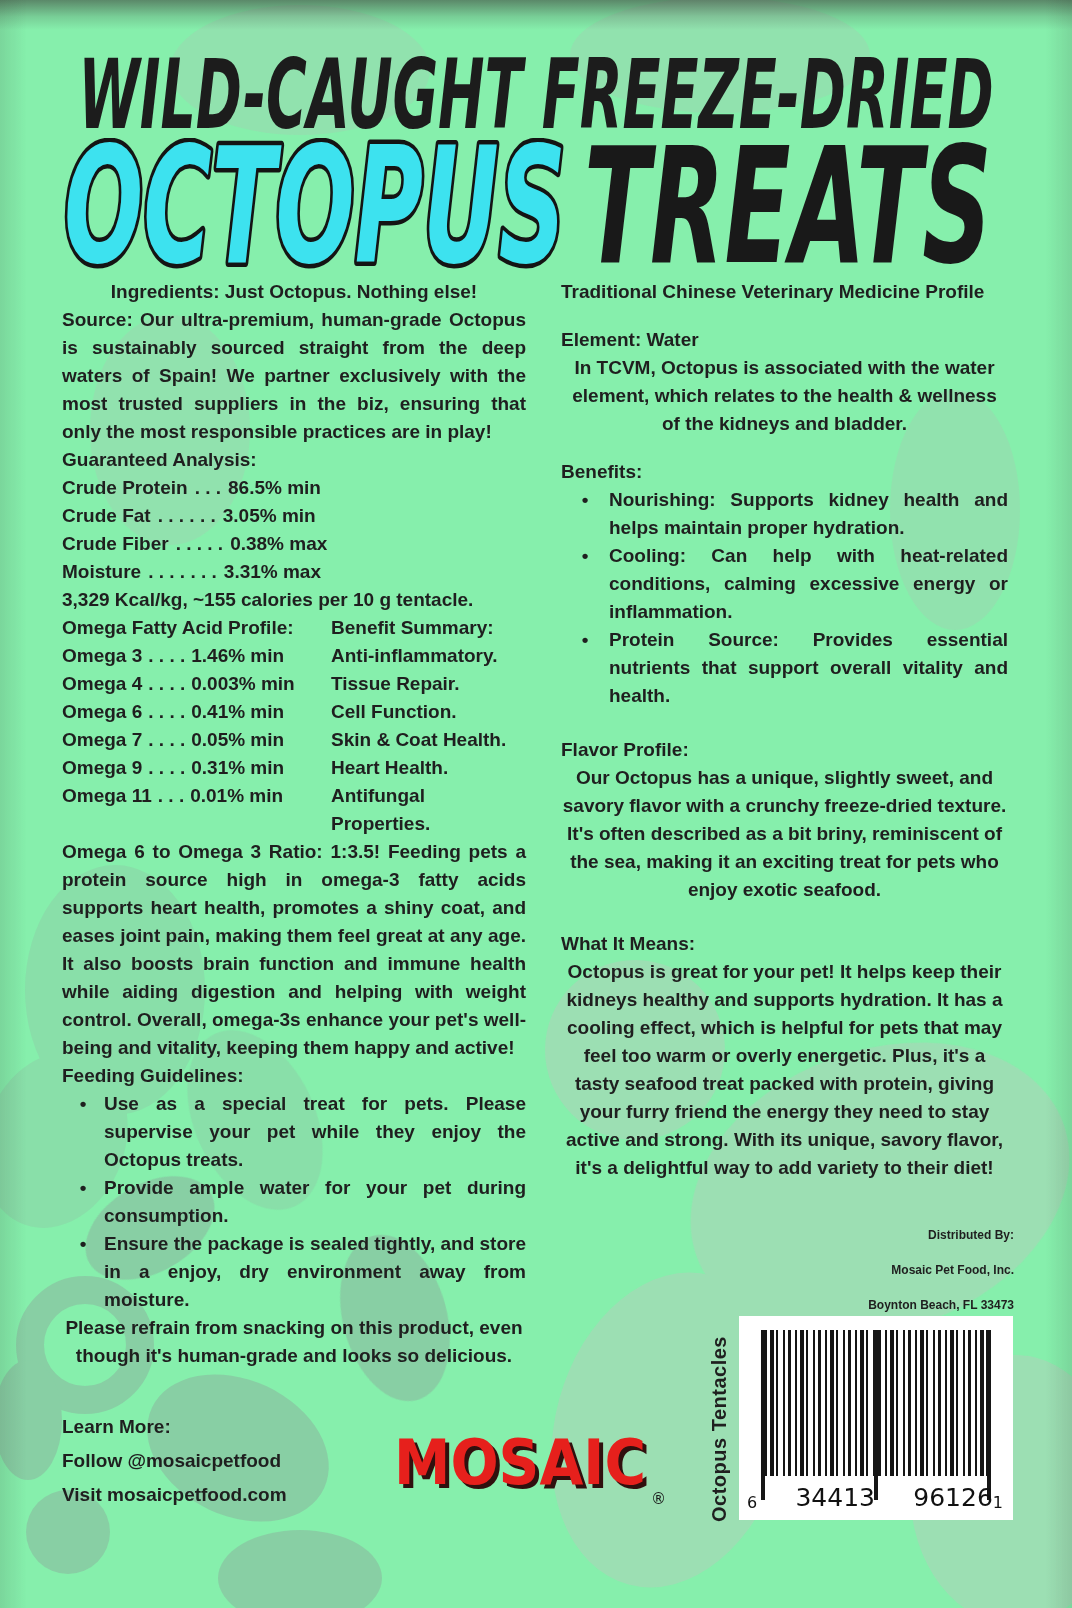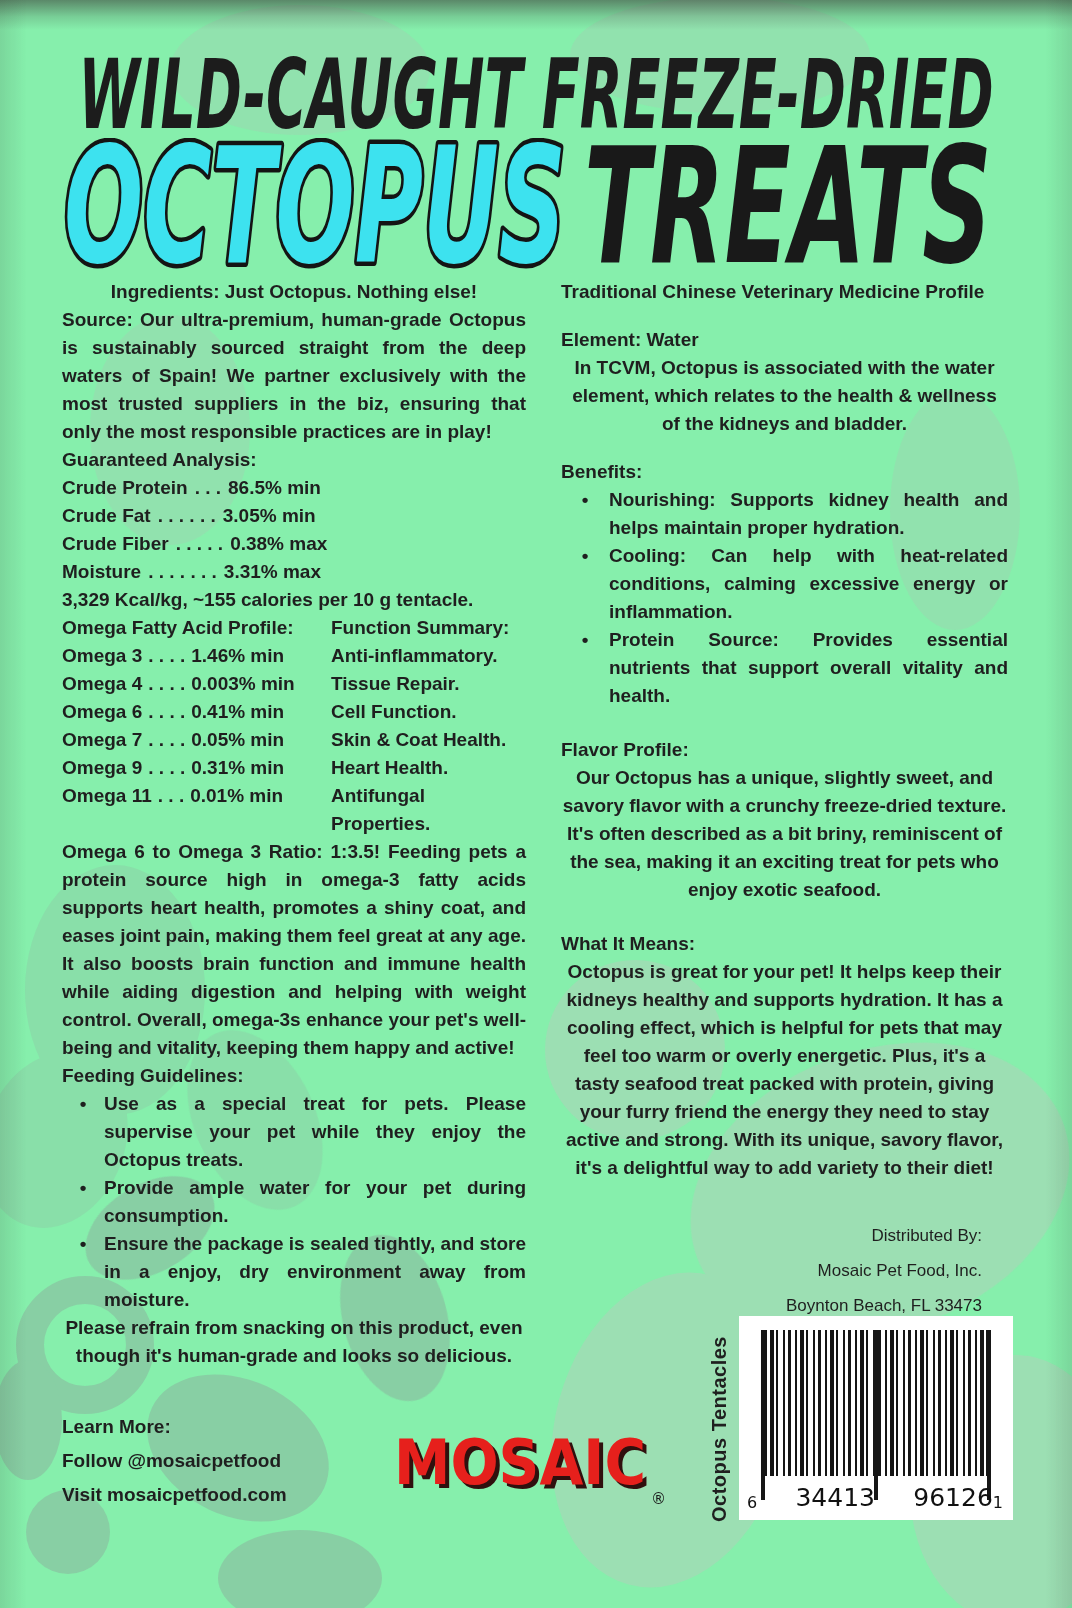--- a/index.html
+++ b/index.html
@@ -33,22 +33,22 @@
   .omega-grid .lcell{white-space:nowrap;}
   .omega-grid .lcell .dots{margin:0 6px;}
 
   .li{display:flex;}
   .li .b{width:42px;text-align:center;flex:none;}
   .li .t{flex:1;text-align:justify;}
   .col-right .li .b{width:48px;}
 
   .learn{position:absolute;left:62px;top:1410px;font-size:19px;line-height:34px;font-weight:600;}
 
-  .dist{position:absolute;left:535px;top:1218px;width:447px;text-align:right;
-        font-size:17px;line-height:35px;font-weight:400;}
+  .dist{position:absolute;left:567px;top:1218px;width:447px;text-align:right;
+        font-size:12px;line-height:35px;font-weight:700;}
 
   .logo{position:absolute;left:393px;top:1418px;}
 
   .bc-wrap{position:absolute;left:703px;top:1312px;width:312px;height:210px;}
   .bc-side{position:absolute;left:0;top:0;height:210px;width:32px;
            writing-mode:vertical-rl;transform:rotate(180deg);
            font-size:20px;font-weight:600;letter-spacing:.5px;display:flex;align-items:center;}
   .bc-box{position:absolute;left:36px;top:4px;width:274px;height:204px;background:#ffffff;}
   .bc-bars{position:absolute;left:26px;top:14px;right:26px;height:146px;
            background:repeating-linear-gradient(90deg,#161616 0 2px,transparent 2px 5px,
@@ -131,21 +131,21 @@
         <span>Crude Fiber</span><span class="dots">. . . . .</span><span>0.38% max</span>
       </div>
       <div class="ga-row">
         <span>Moisture</span><span class="dots">. . . . . . .</span><span>3.31% max</span>
       </div>
       <div>3,329 Kcal/kg, ~155 calories per 10 g tentacle.</div>
     </div>
 
     <div class="sec omega-grid">
       <div>Omega Fatty Acid Profile:</div>
-      <div>Function Summary:</div>
+      <div>Benefit Summary:</div>
 
       <div class="lcell"><span>Omega 3</span><span class="dots">. . . .</span><span>1.46% min</span></div>
       <div>Anti-inflammatory.</div>
 
       <div class="lcell"><span>Omega 4</span><span class="dots">. . . .</span><span>0.003% min</span></div>
       <div>Tissue Repair.</div>
 
       <div class="lcell"><span>Omega 6</span><span class="dots">. . . .</span><span>0.41% min</span></div>
       <div>Cell Function.</div>
 

